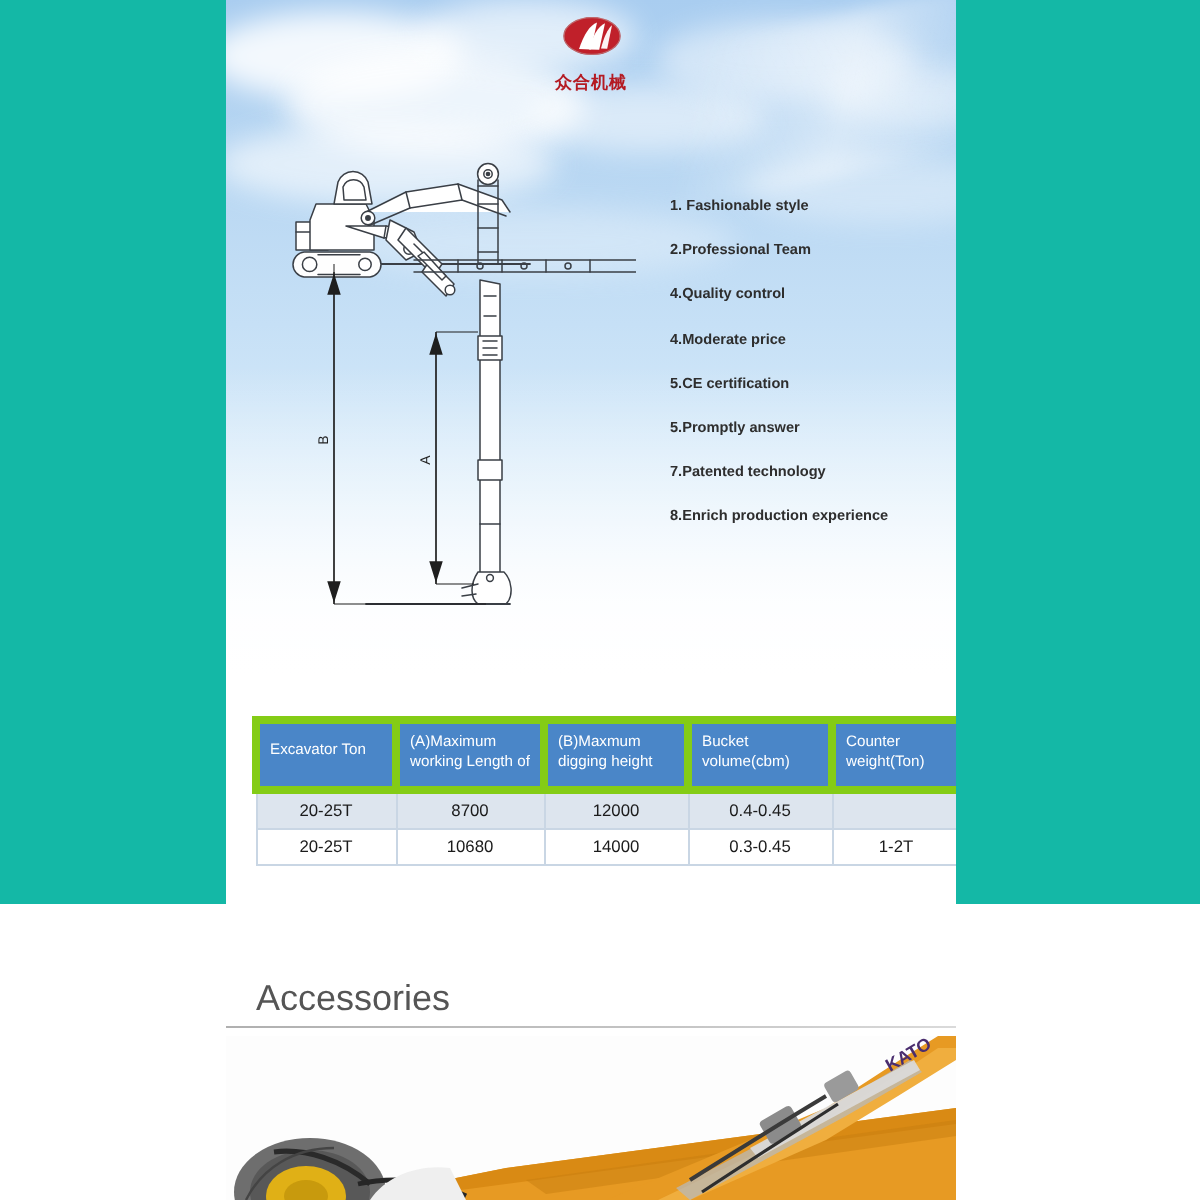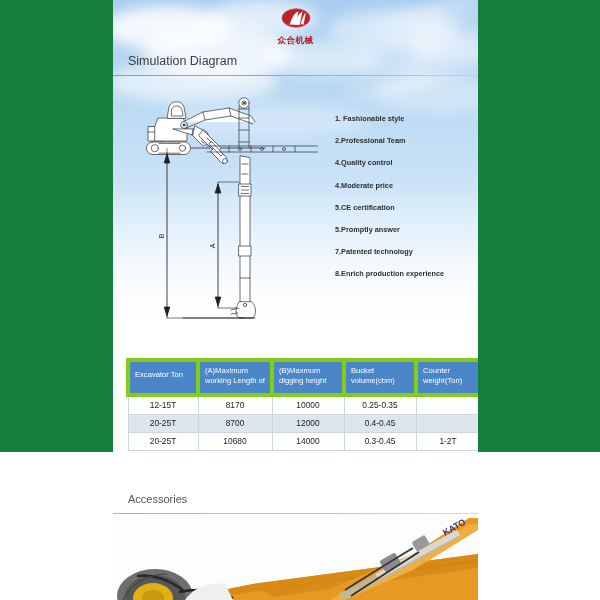--- a/index.html
+++ b/index.html
@@ -12,21 +12,21 @@
     height: 600px;
     overflow: hidden;
     font-family: "Liberation Sans", sans-serif;
     -webkit-font-smoothing: antialiased;
   }
 
   #page {
     position: relative;
     width: 600px;
     height: 452px;
-    background: #15803d;
+    background: #14b8a6;
   }
 
   
   .content-col {
     position: absolute;
     left: 113px;
     top: 0;
     width: 365px;
     height: 600px;
     background: #ffffff;
@@ -115,27 +115,27 @@
   .sec-head .rule {
     margin-top: 5px;
     height: 1px;
     background: linear-gradient(to right, #9a9a9a 0%, #a8a8a8 55%, #cfcfcf 100%);
   }
   .sec-head.simulation { top: 52px; }
   .sec-head.accessories { top: 490px; }
   .sec-head.accessories .rule {
     background: linear-gradient(to right, #b0b0b0 0%, #c4c4c4 60%, #dadada 100%);
   }
-  .sec-head.accessories .title { font-size: 11px; color: #555; }
+  .sec-head.accessories .title { font-size: 18px; color: #555; }
 
   
   .band {
     position: absolute;
     left: 0;
-    top: 96px;
+    top: 80px;
     width: 365px;
     height: 240px;
     z-index: 4;
   }
 
   .diagram {
     position: absolute;
     left: 30px;
     top: 0;
     width: 175px;
@@ -243,24 +243,20 @@
           <ellipse cx="15" cy="10" rx="14" ry="9.2" fill="none" stroke="#a0161d" stroke-width="0.7"></ellipse>
           <path d="M8.5 16.5 C11 9 14 4.5 17.5 3.2 L14.5 16.8 Z" fill="#ffffff"></path>
           <path d="M13.5 16.8 C15.5 9.5 18 5.2 21.5 3.6 L18.6 16.9 Z" fill="#ffffff"></path>
           <path d="M19.5 16.2 C21 10.5 22.8 6.5 25 4.6 L22.6 16.4 Z" fill="#ffffff" opacity="0.95"></path>
           <ellipse cx="15" cy="10" rx="14" ry="9.2" fill="none" stroke="#ffffff" stroke-width="0.6" opacity="0.35"></ellipse>
         </svg>
       </span>
       <span class="logo-sub">众合机械</span>
     </div>
 
-    <div class="sec-head simulation">
-      <div class="title">Simulation Diagram</div>
-      <div class="rule"></div>
-    </div>
 
     <div class="band">
 
       <div class="diagram">
         <svg width="175" height="235" viewBox="0 0 175 235">
           <g fill="none" stroke="#3a3f46" stroke-width="0.75" stroke-linejoin="round" stroke-linecap="round">
 
             <path d="M4 52 L122 52" stroke-width="0.9"></path>
 
             <path d="M9 46 L42 46 A6.3 6.3 0 0 1 42 58.5 L9 58.5 A6.3 6.3 0 0 1 9 46 Z" fill="#fefefe"></path>
@@ -368,27 +364,20 @@
         <thead>
           <tr>
             <th class="first">Excavator Ton</th>
             <th>(A)Maximum working Length of</th>
             <th>(B)Maxmum digging height</th>
             <th>Bucket volume(cbm)</th>
             <th>Counter weight(Ton)</th>
           </tr>
         </thead>
         <tbody>
-          <tr class="plain">
-            <td>12-15T</td>
-            <td>8170</td>
-            <td>10000</td>
-            <td>0.25-0.35</td>
-            <td></td>
-          </tr>
           <tr class="alt">
             <td>20-25T</td>
             <td>8700</td>
             <td>12000</td>
             <td>0.4-0.45</td>
             <td></td>
           </tr>
           <tr class="plain">
             <td>20-25T</td>
             <td>10680</td>

